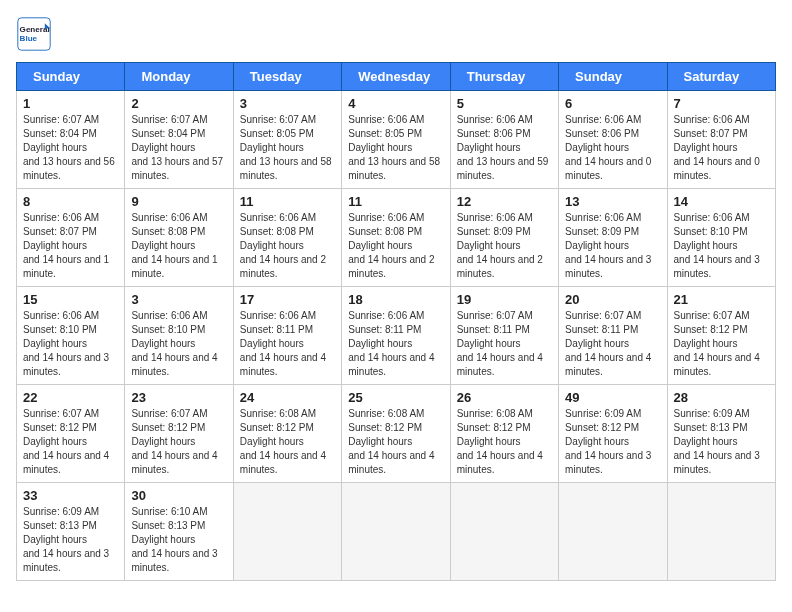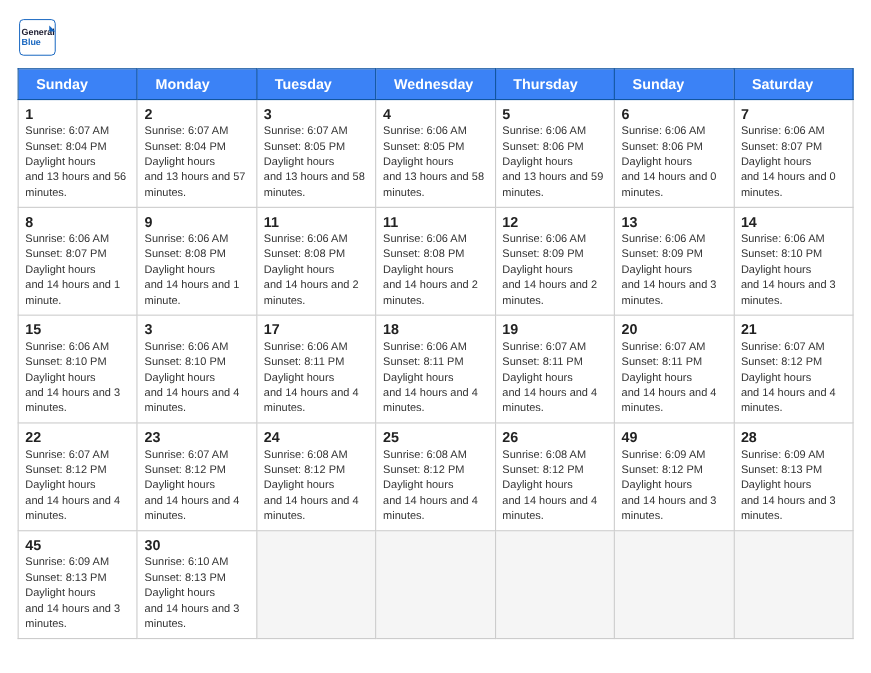--- a/index.html
+++ b/index.html
@@ -375,21 +375,21 @@
         <div class="day-info">
           Sunrise: 6:09 AM<br>
           Sunset: 8:13 PM<br>
           Daylight hours<br>
           and 14 hours and 3 minutes.
         </div>
       </td>
       </tr>
       <tr>
         <td>
-        <span class="day-number">45</span>
+        <span class="day-number">33</span>
         <div class="day-info">
           Sunrise: 6:09 AM<br>
           Sunset: 8:13 PM<br>
           Daylight hours<br>
           and 14 hours and 3 minutes.
         </div>
       </td>
         <td>
         <span class="day-number">30</span>
         <div class="day-info">

